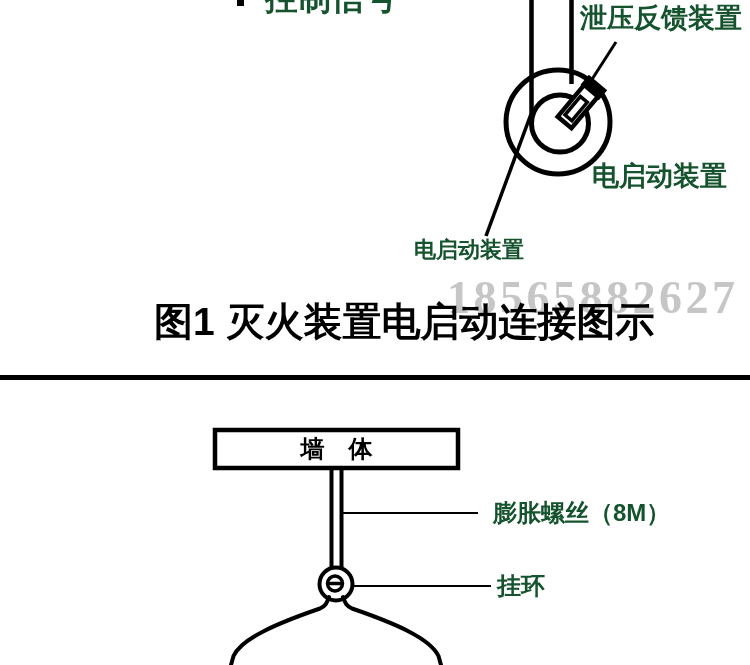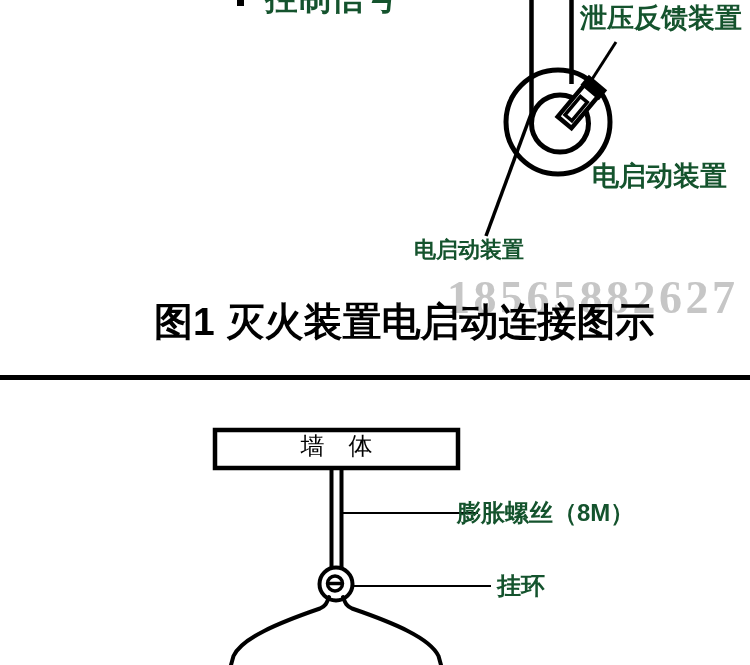--- a/index.html
+++ b/index.html
@@ -34,25 +34,25 @@
     letter-spacing:3.5px;
     white-space:pre;
     pointer-events:none;
   }
   .wm-1{left:447px;top:271px;}
   .wm-2{left:527px;top:657px;}
   .divider{
     position:absolute;left:0;top:375px;width:750px;height:5px;background:#000;
   }
   .wall-label-box{
-    position:absolute;left:213px;top:428px;width:247px;height:36px;
+    position:absolute;left:213px;top:428px;width:247px;height:42px;
     display:flex;align-items:center;justify-content:center;
-    font-size:24px;font-weight:normal;white-space:pre;
+    font-size:24px;font-weight:bold;white-space:pre;
   }
-  .lbl-screw{left:457px;top:500px;font-size:24px;}
+  .lbl-screw{left:493px;top:500px;font-size:24px;}
   .lbl-ring{left:497px;top:573px;font-size:24px;text-align:right;}
 </style>
 </head>
 <body>
 
 <div class="page">
 
   <svg class="abs" style="left:0;top:0;" width="750" height="375" viewBox="0 0 750 375">
 
     <rect x="237" y="0" width="7" height="6" fill="#000"></rect>

